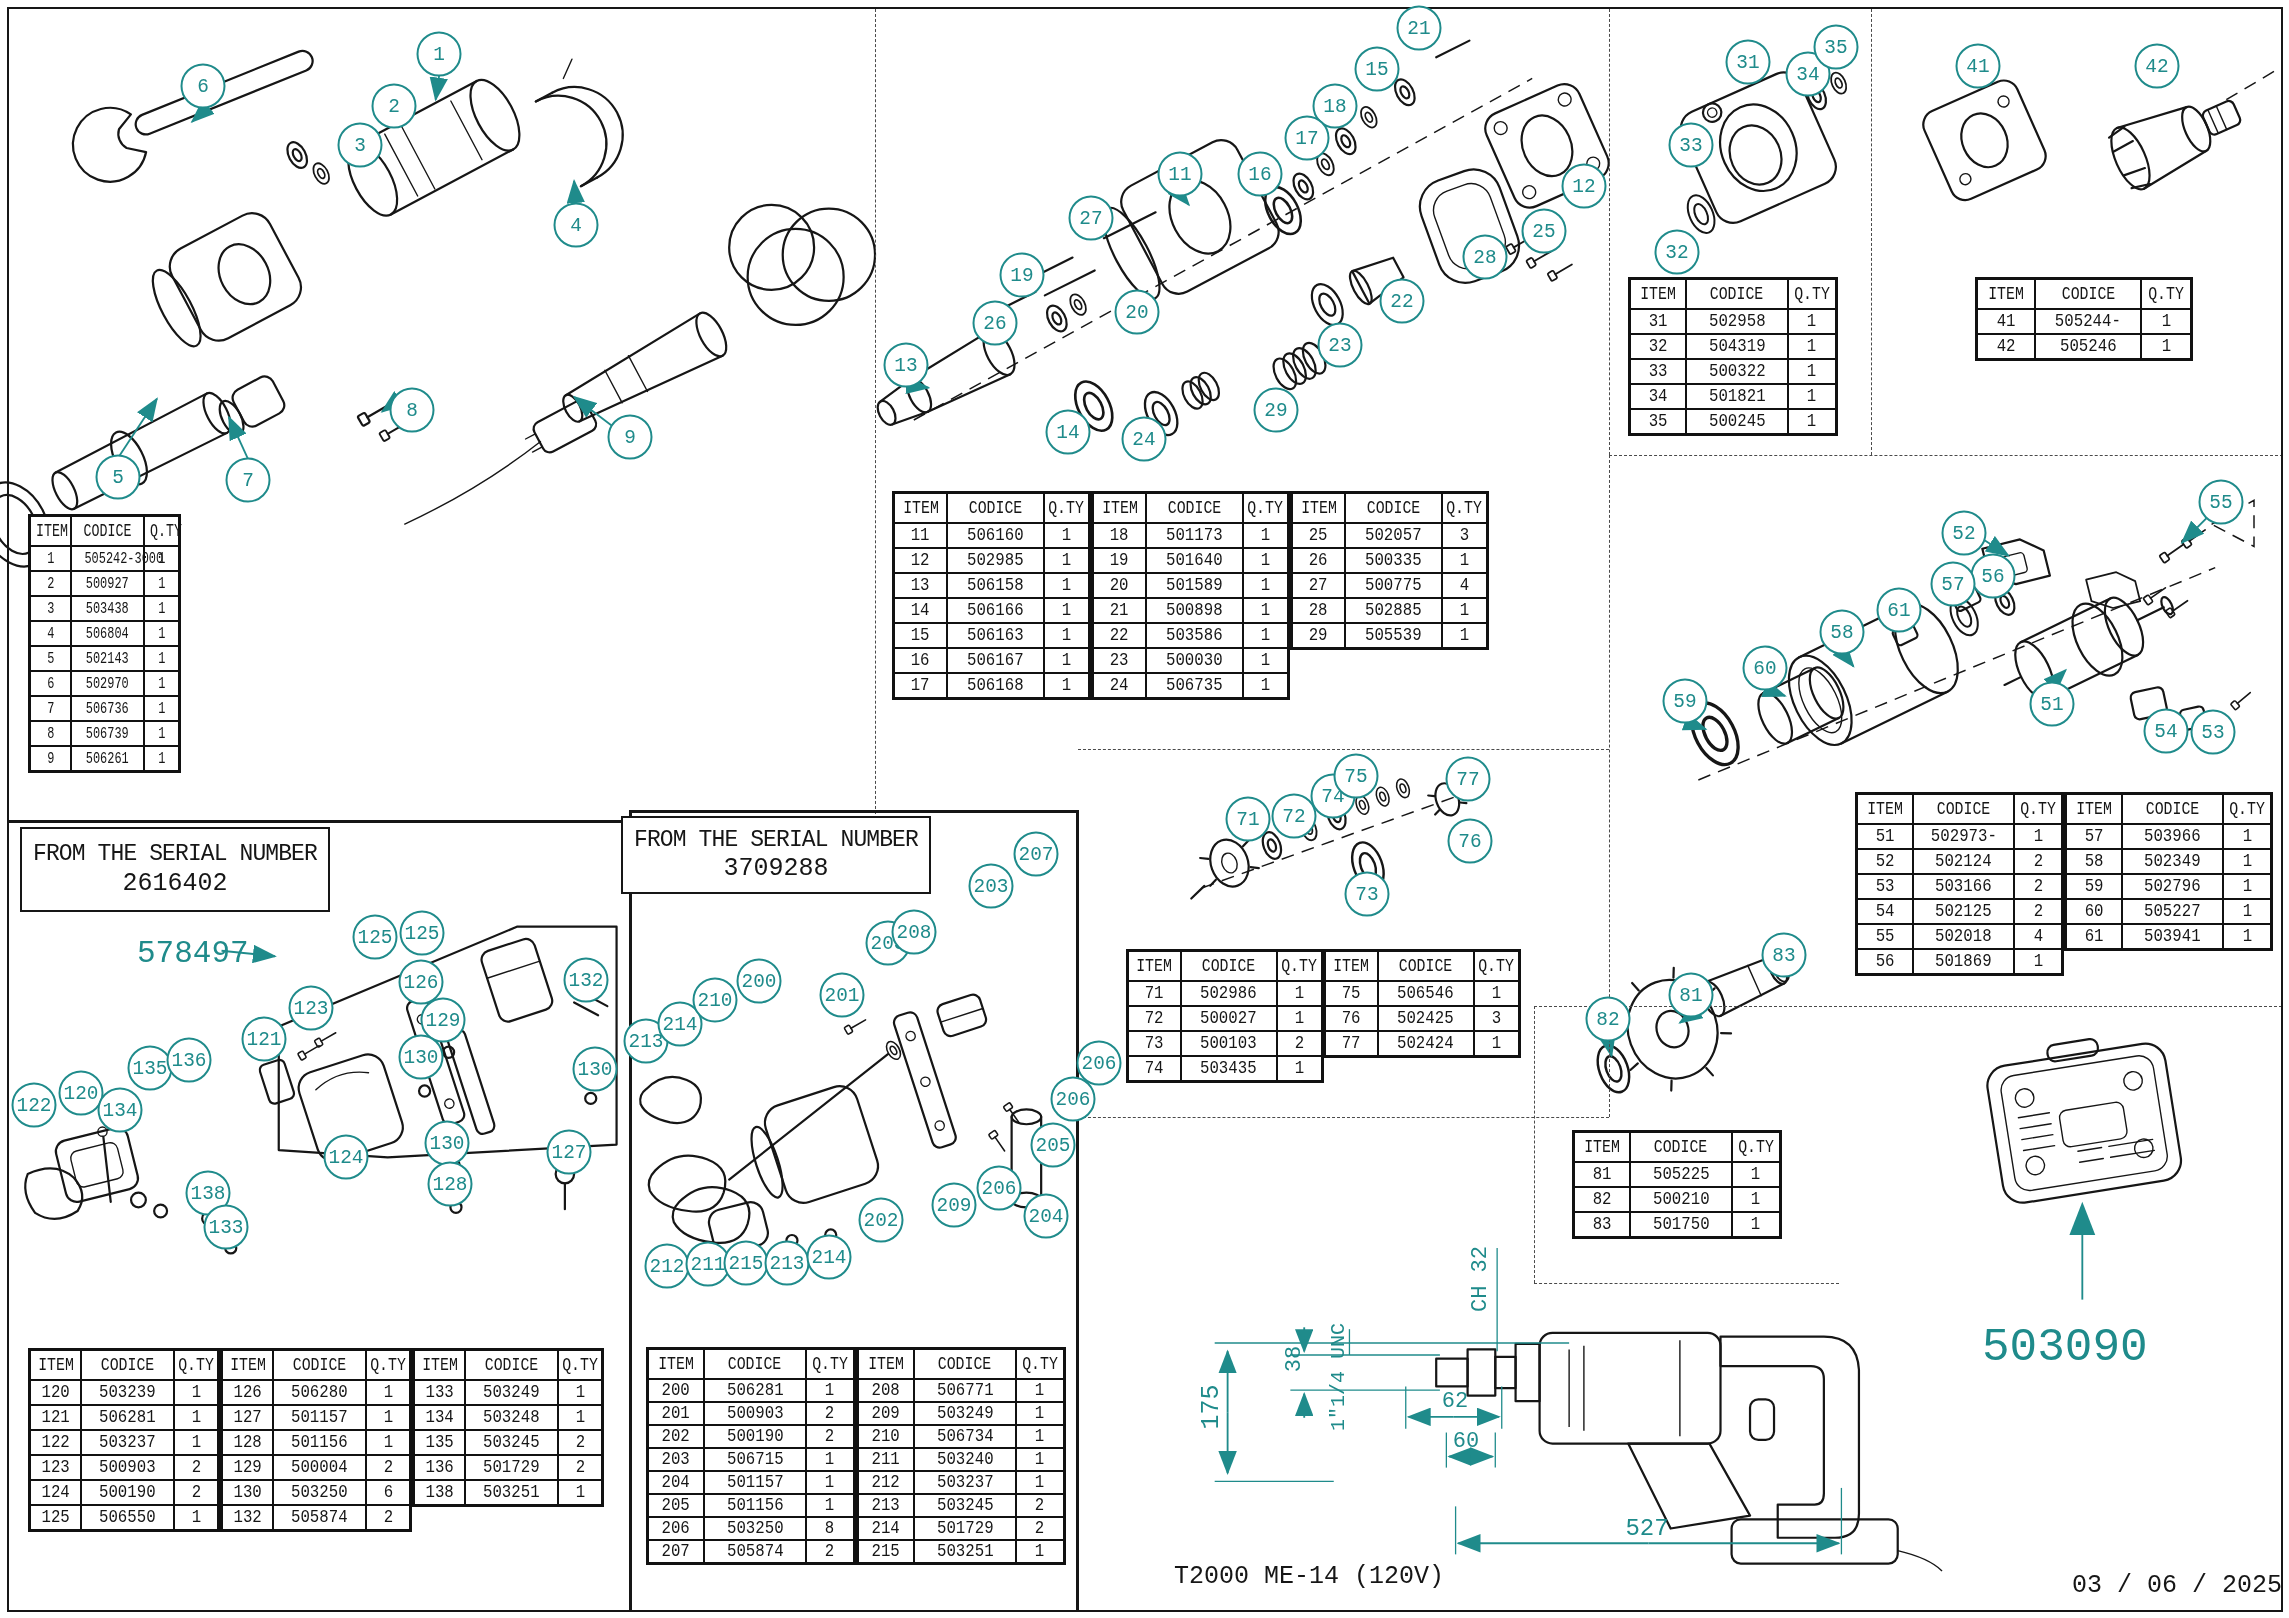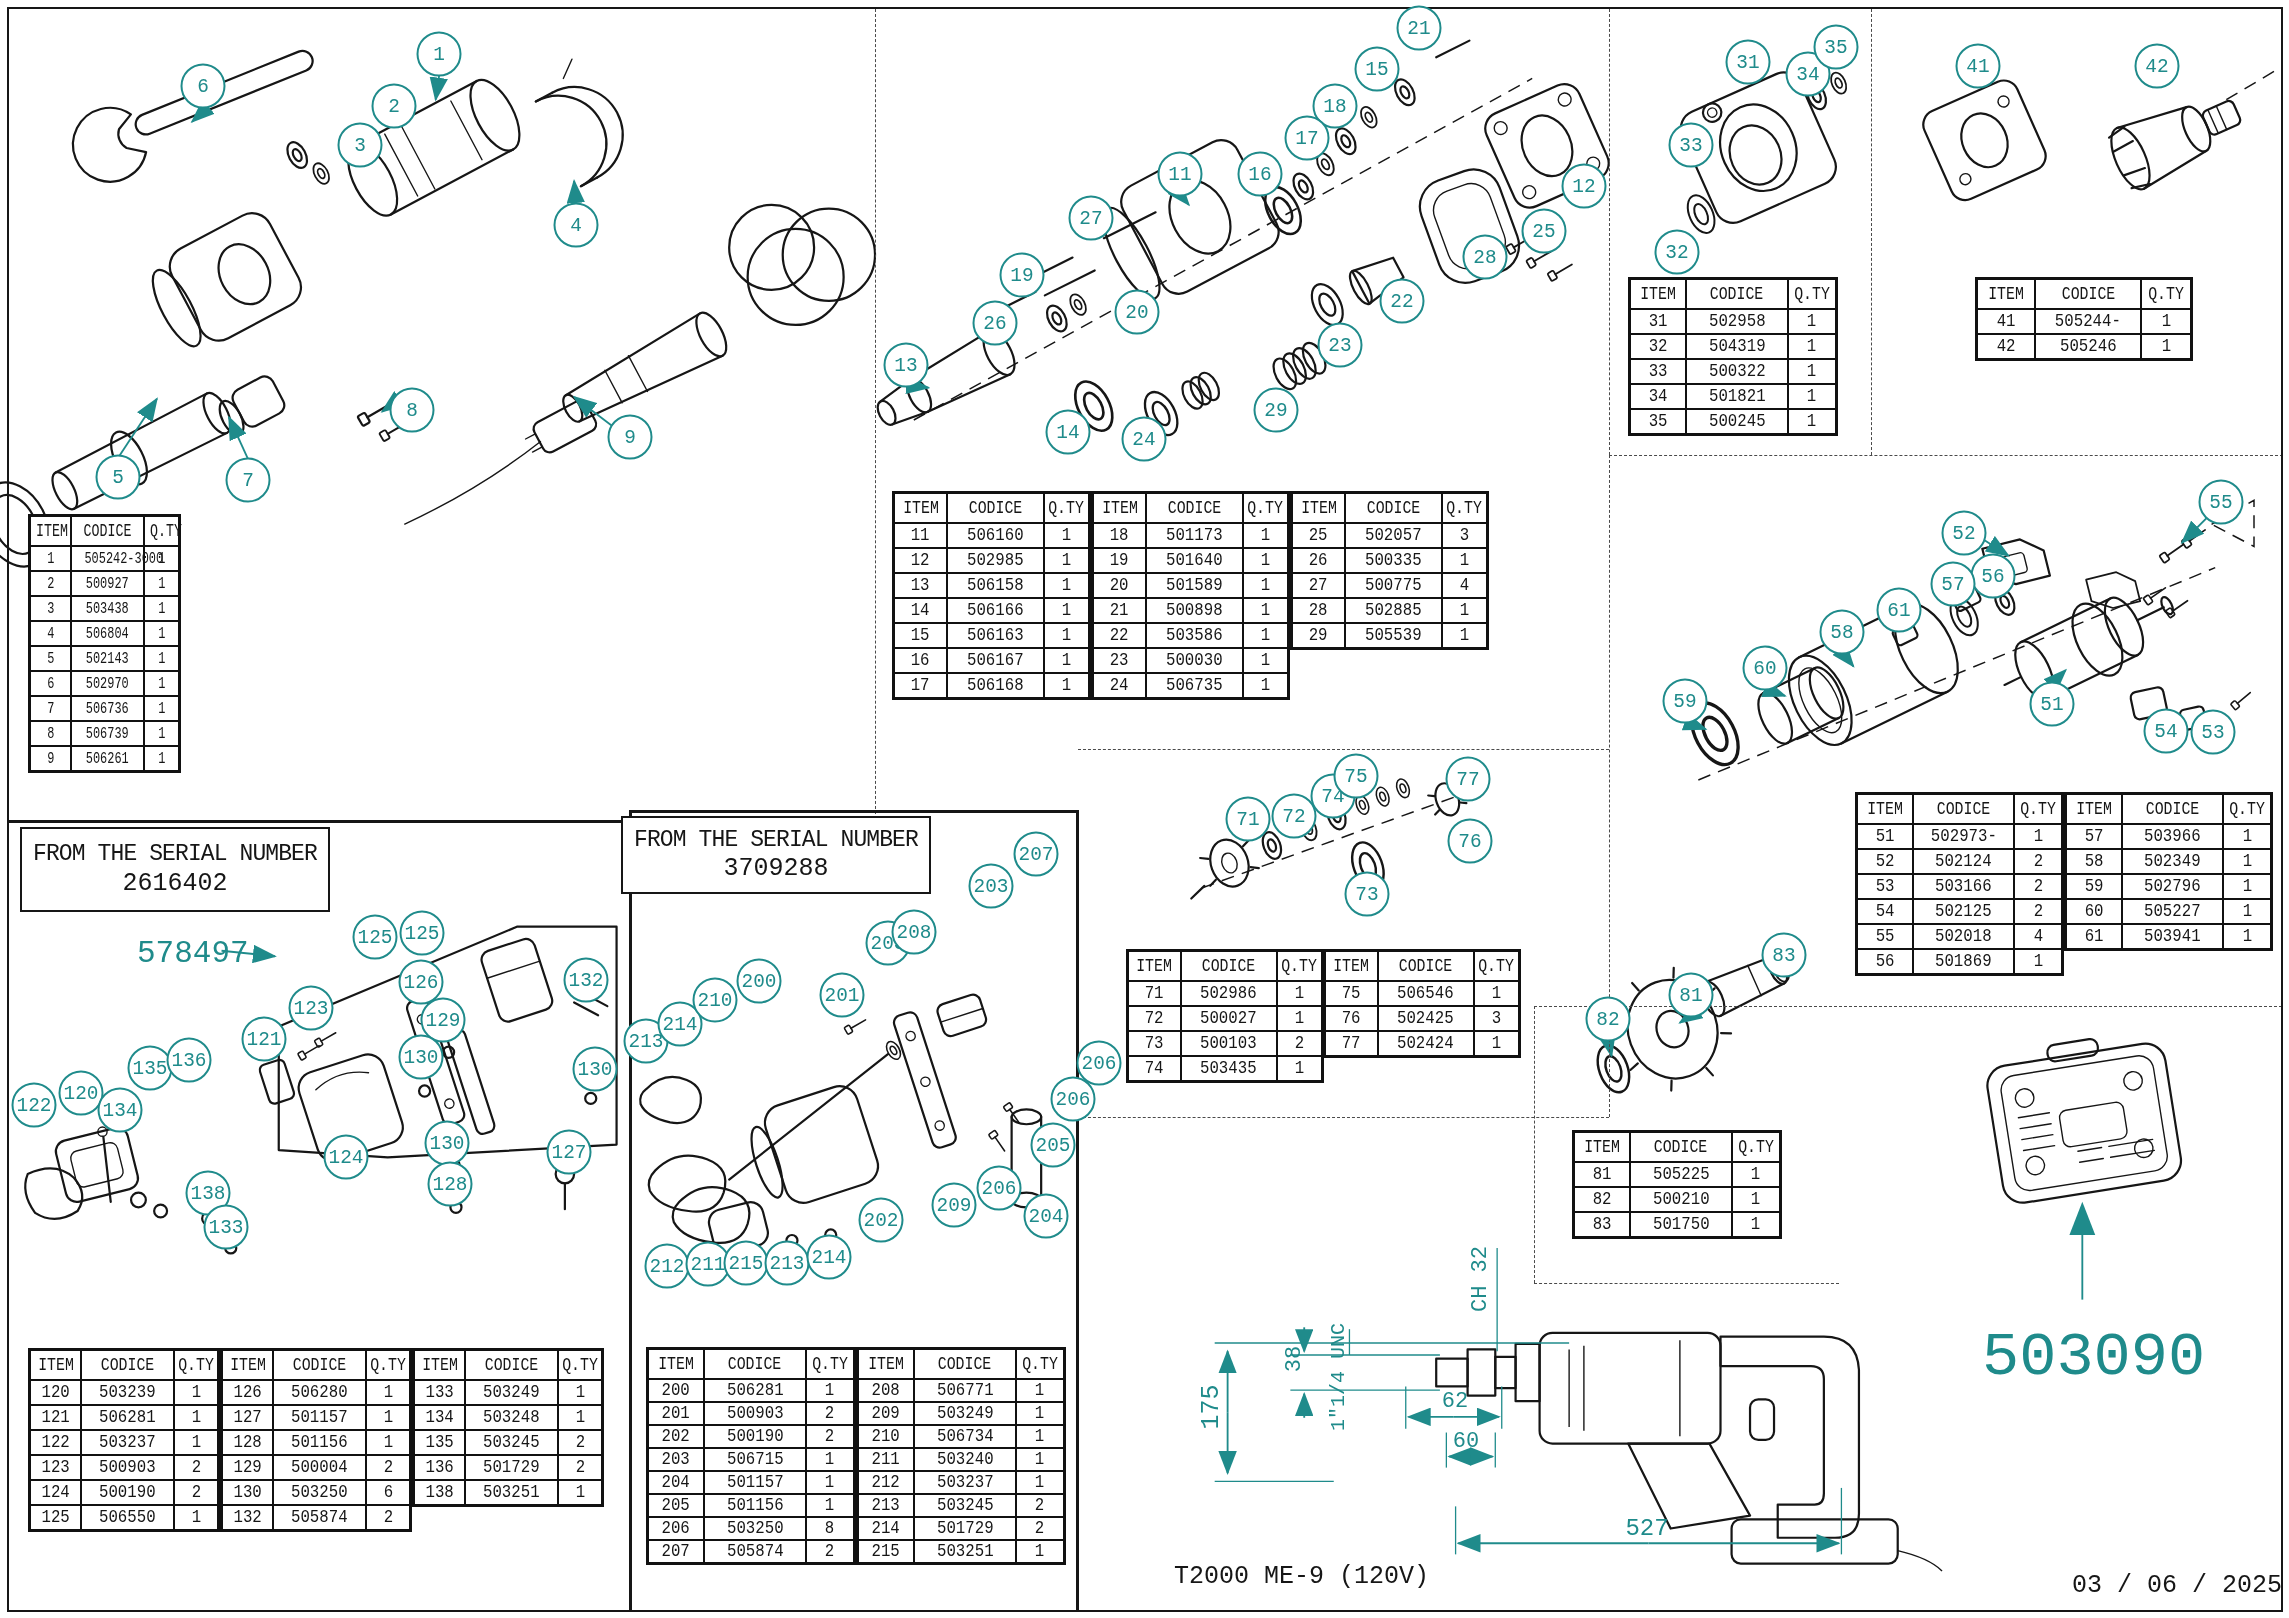--- a/index.html
+++ b/index.html
@@ -1237,31 +1237,31 @@
     <div class="l1">FROM THE SERIAL NUMBER</div>
     <div class="l2">2616402</div>
   </div>
   <div class="sbox" style="left:621px;top:816px;width:306px;height:74px;">
     <div class="l1">FROM THE SERIAL NUMBER</div>
     <div class="l2">3709288</div>
   </div>
 
 
   <div class="lbl" style="left:137px;top:936px;font-size:31px;">578497</div>
-  <div class="lbl" style="left:1982px;top:1322px;font-size:62px;">503090</div>
+  <div class="lbl" style="left:1982px;top:1322px;font-size:46px;">503090</div>
 
   <div class="lbl rlabel" style="left:1211px;top:1407px;font-size:25px;">175</div>
   <div class="lbl rlabel" style="left:1294px;top:1359px;font-size:22px;">38</div>
   <div class="lbl rlabel" style="left:1338px;top:1377px;font-size:20px;">1"1/4 UNC</div>
   <div class="lbl rlabel" style="left:1480px;top:1279px;font-size:22px;">CH 32</div>
   <div class="lbl dlabel" style="left:1455px;top:1401px;font-size:22px;">62</div>
   <div class="lbl dlabel" style="left:1466px;top:1441px;font-size:22px;">60</div>
   <div class="lbl dlabel" style="left:1647px;top:1528px;font-size:24px;">527</div>
 
-  <div class="lbl black" style="left:1174px;top:1562px;font-size:25px;">T2000 ME-9 (120V)</div>
+  <div class="lbl black" style="left:1174px;top:1562px;font-size:25px;">T2000 ME-14 (120V)</div>
   <div class="lbl black" style="left:2072px;top:1571px;font-size:25px;">03 / 06 / 2025</div>
 
   <div id="callout-layer" style="position:absolute;left:0;top:0;width:100%;height:100%;">
       <div class="callout" style="left: 203px; top: 86px;">6</div>
       <div class="callout" style="left: 439px; top: 54px;">1</div>
       <div class="callout" style="left: 394px; top: 106px;">2</div>
       <div class="callout" style="left: 360px; top: 145px;">3</div>
       <div class="callout" style="left: 576px; top: 225px;">4</div>
       <div class="callout" style="left: 412px; top: 410px;">8</div>
       <div class="callout" style="left: 118px; top: 477px;">5</div>

